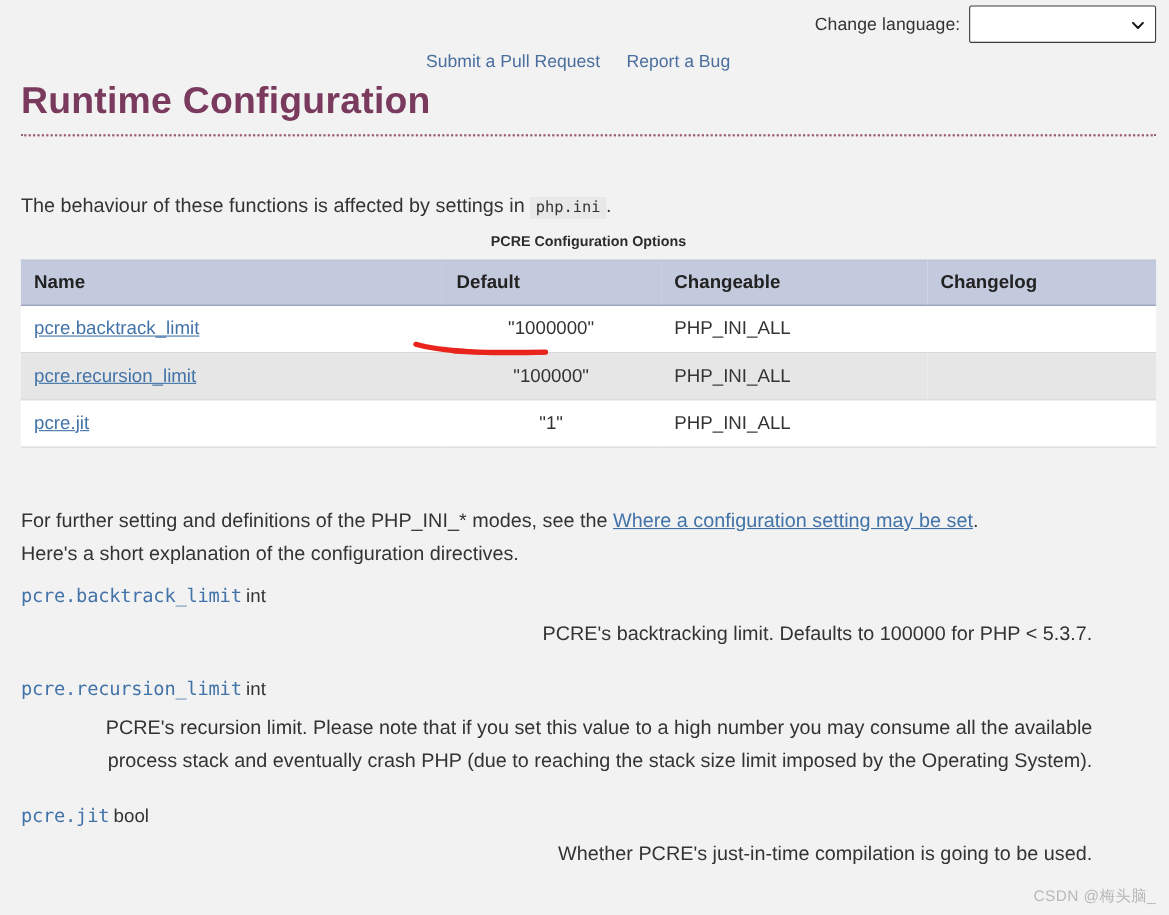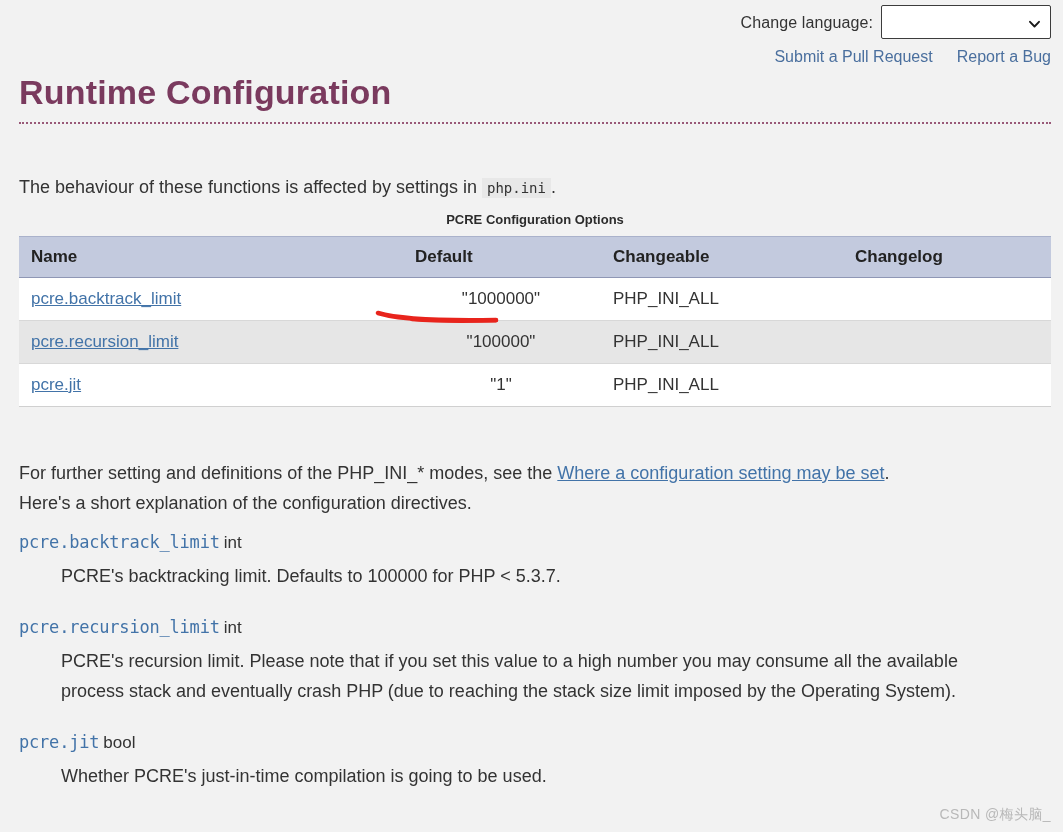--- a/index.html
+++ b/index.html
@@ -62,21 +62,21 @@
     position: absolute;
     right: 10px;
     top: 50%;
     transform: translateY(-50%);
     pointer-events: none;
     width: 13px;
     height: 13px;
   }
   .links-row {
     display: flex;
-    justify-content: flex-end;
+    justify-content: center;
     align-items: center;
     padding-right: 12px;
     margin-top: 8px;
     gap: 24px;
   }
   .toplink {
     font-size: 16px;
     color: #4a6f9e;
     text-decoration: none;
     cursor: pointer;
@@ -224,25 +224,26 @@
     color: #4273a8;
     letter-spacing: -0.2px;
   }
   .dterm .dtype {
     font-size: 17px;
     color: #333;
     margin-left: 4px;
     text-align: right;
   }
   .ddesc {
-    margin: 4px 0 0 42px;
+    margin: 4px 0 0 14px;
     font-size: 18px;
     line-height: 30px;
     color: #333;
     max-width: 960px;
+    text-align: right;
   }
   .defblock { margin-bottom: 22px; }
 
   
   .watermark {
     position: absolute;
     right: 12px;
     bottom: 8px;
     font-size: 14px;
     color: #b8b8b8;

